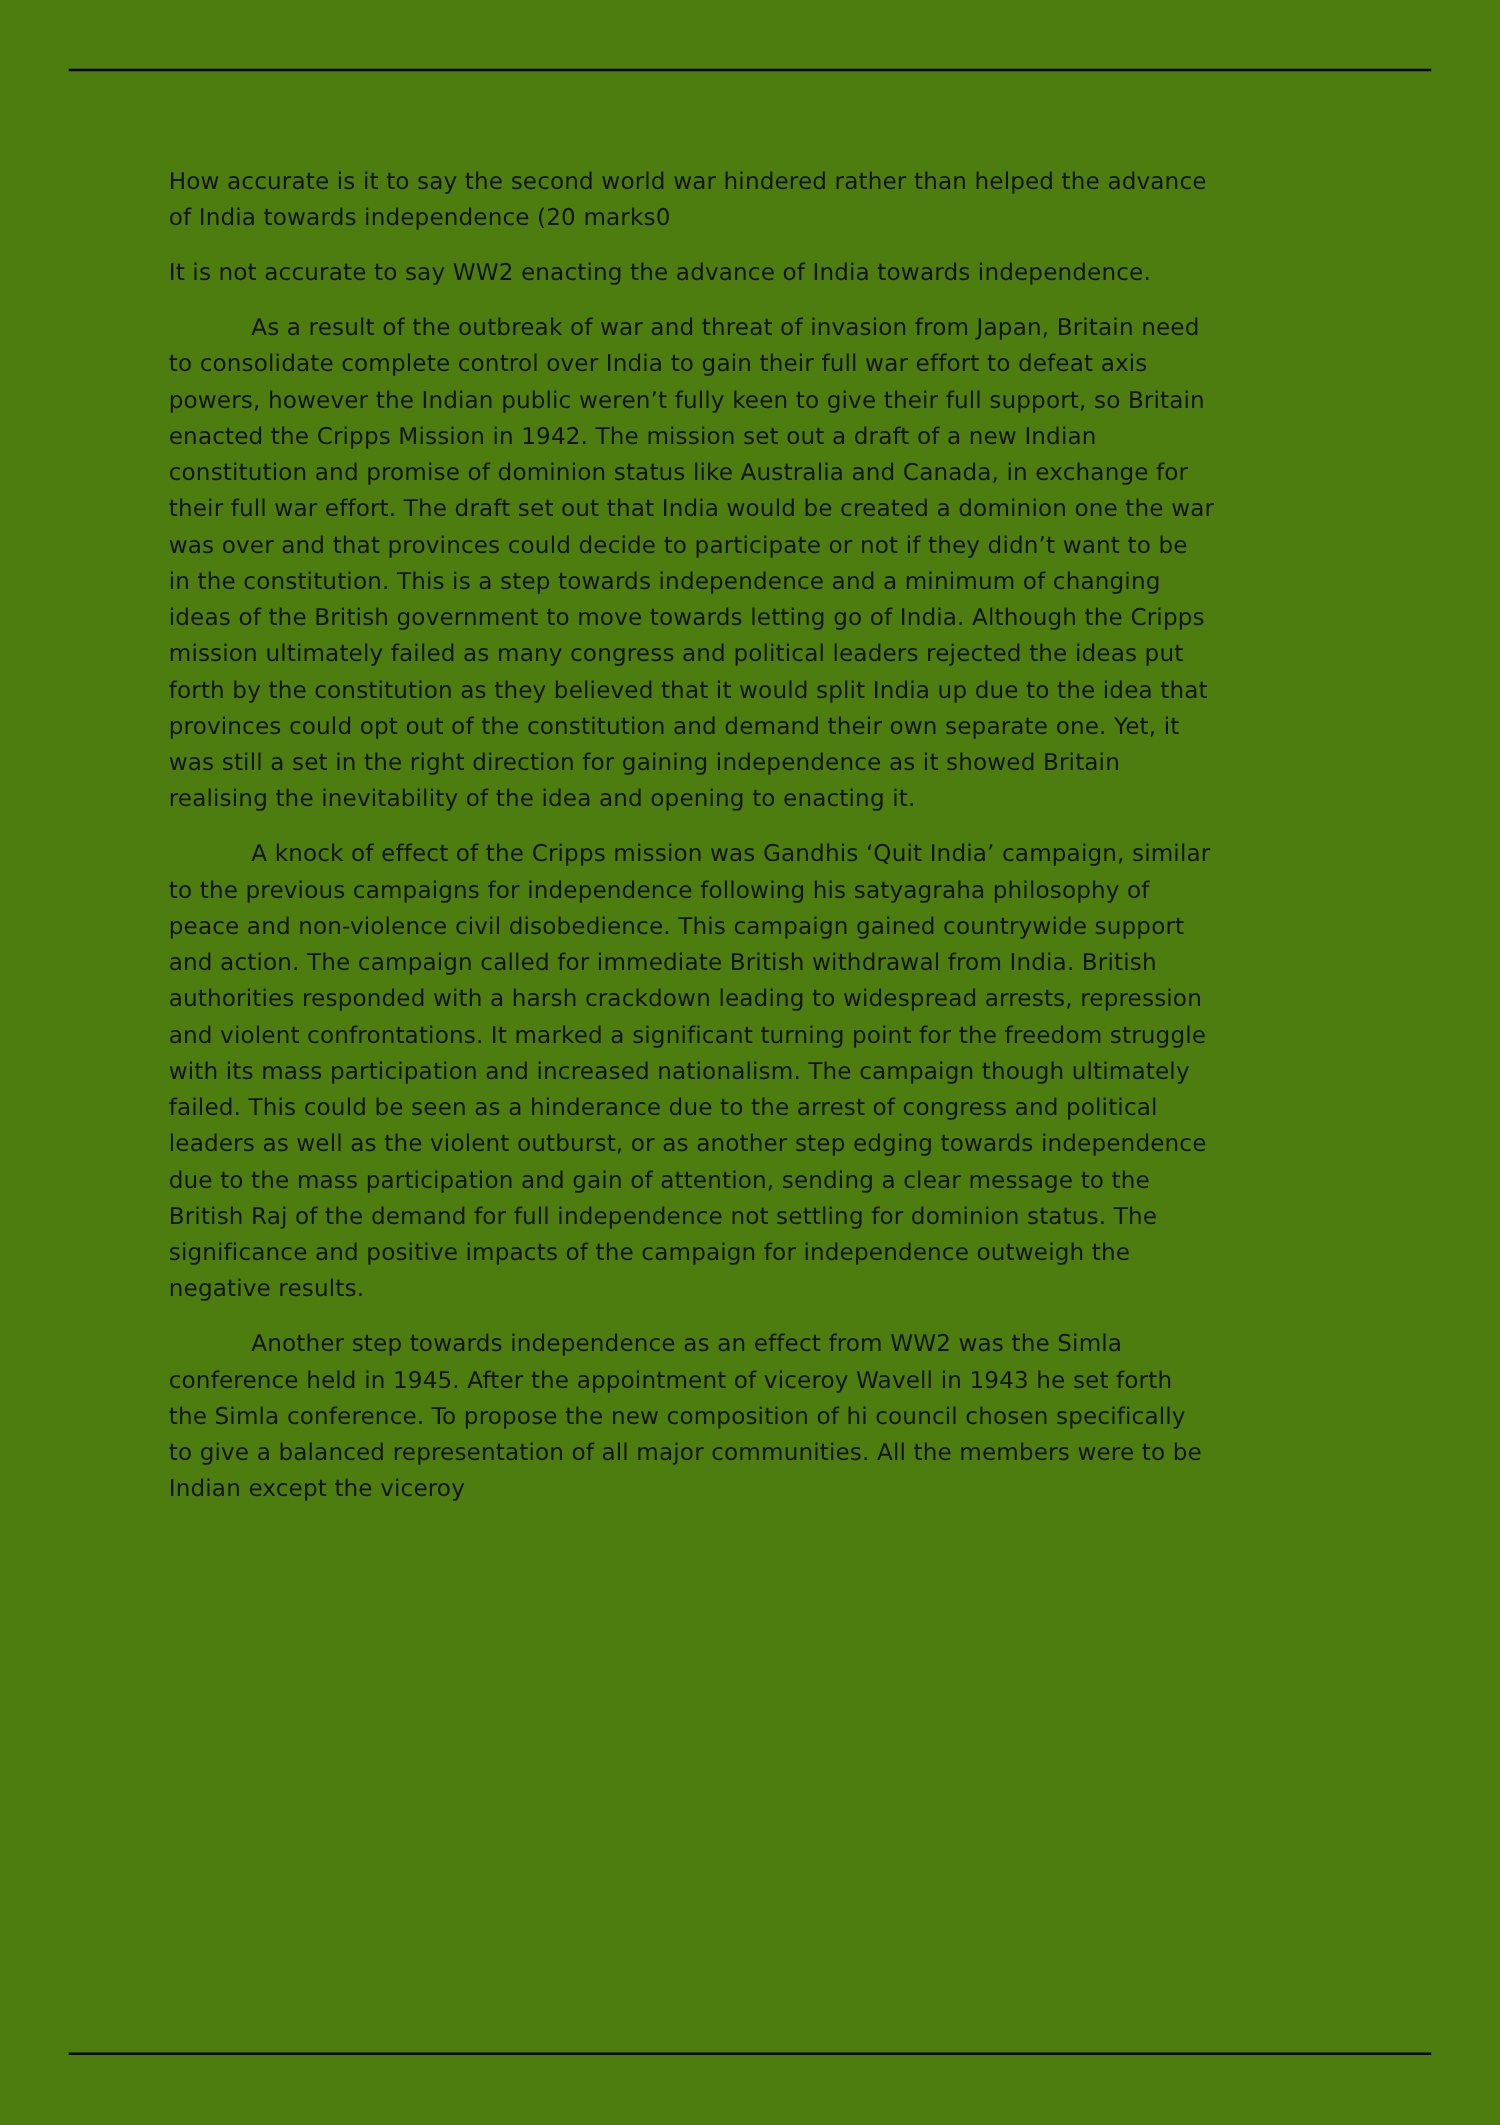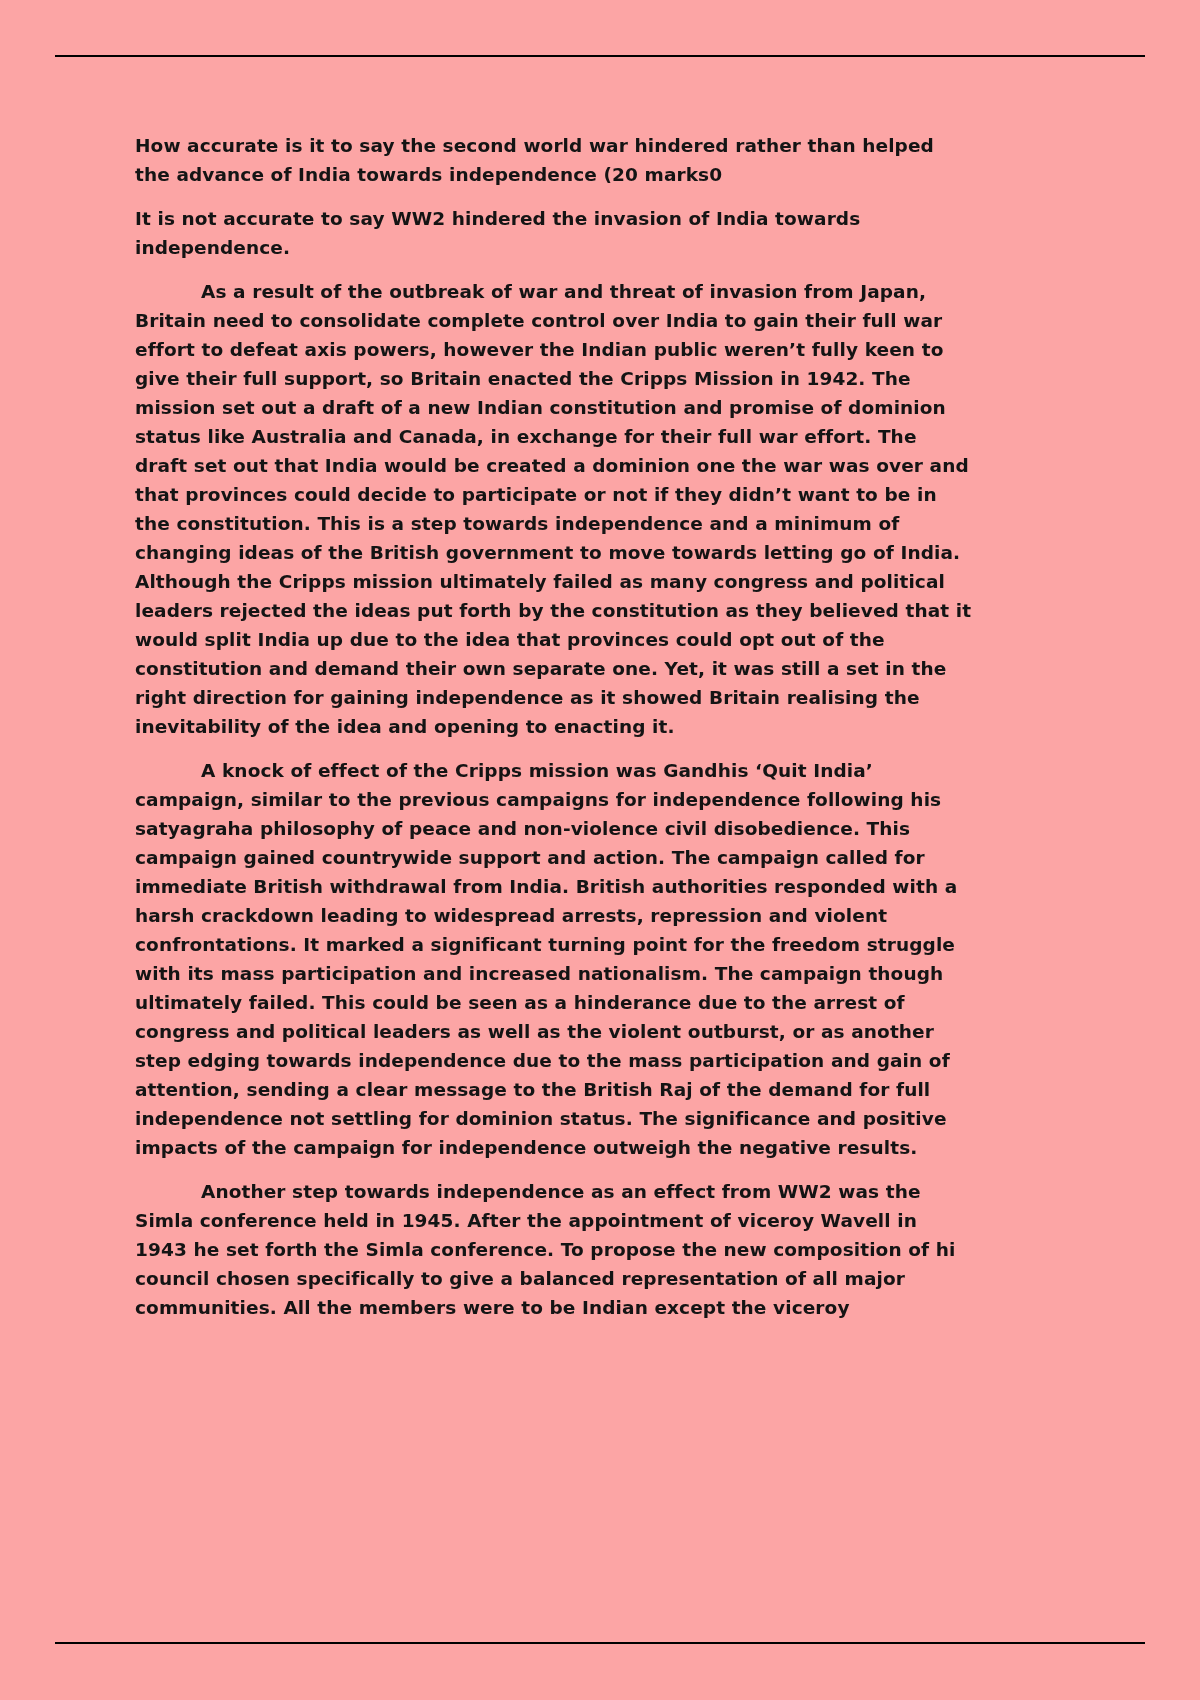--- a/index.html
+++ b/index.html
@@ -11,22 +11,21 @@
     height: 1700px;
     background: #ffffff;
     color: #141414;
     font-family: "DejaVu Sans", sans-serif;
     position: relative;
     overflow: hidden;
   }
   .page {
     position: absolute;
     inset: 0;
-    background: #fca5a5;
-    font-weight: bold;
+    background: #4d7c0f;
   }
   .rule {
     position: absolute;
     left: 55px;
     width: 1090px;
     height: 2px;
     background: #000000;
   }
   .rule-top { top: 55px; }
   .rule-bottom { top: 1642px; }
@@ -50,21 +49,21 @@
 </head>
 <body>
 
 <div class="page">
 
   <div class="rule rule-top"></div>
 
   <div class="content">
     <p>How accurate is it to say the second world war hindered rather than helped the advance of India towards independence (20 marks0</p>
 
-    <p>It is not accurate to say WW2 hindered the invasion of India towards independence.</p>
+    <p>It is not accurate to say WW2 enacting the advance of India towards independence.</p>
 
     <p class="indent">As a result of the outbreak of war and threat of invasion from Japan, Britain need to consolidate complete control over India to gain their full war effort to defeat axis powers, however the Indian public weren’t fully keen to give their full support, so Britain enacted the Cripps Mission in 1942. The mission set out a draft of a new Indian constitution and promise of dominion status like Australia and Canada, in exchange for their full war effort. The draft set out that India would be created a dominion one the war was over and that provinces could decide to participate or not if they didn’t want to be in the constitution. This is a step towards independence and a minimum of changing ideas of the British government to move towards letting go of India. Although the Cripps mission ultimately failed as many congress and political leaders rejected the ideas put forth by the constitution as they believed that it would split India up due to the idea that provinces could opt out of the constitution and demand their own separate one. Yet, it was still a set in the right direction for gaining independence as it showed Britain realising the inevitability of the idea and opening to enacting it.</p>
 
     <p class="indent">A knock of effect of the Cripps mission was Gandhis ‘Quit India’ campaign, similar to the previous campaigns for independence following his satyagraha philosophy of peace and non-violence civil disobedience. This campaign gained countrywide support and action. The campaign called for immediate British withdrawal from India. British authorities responded with a harsh crackdown leading to widespread arrests, repression and violent confrontations. It marked a significant turning point for the freedom struggle with its mass participation and increased nationalism. The campaign though ultimately failed. This could be seen as a hinderance due to the arrest of congress and political leaders as well as the violent outburst, or as another step edging towards independence due to the mass participation and gain of attention, sending a clear message to the British Raj of the demand for full independence not settling for dominion status. The significance and positive impacts of the campaign for independence outweigh the negative results.</p>
 
     <p class="indent">Another step towards independence as an effect from WW2 was the Simla conference held in 1945. After the appointment of viceroy Wavell in 1943 he set forth the Simla conference. To propose the new composition of hi council chosen specifically to give a balanced representation of all major communities. All the members were to be Indian except the viceroy</p>
   </div>
 
   <div class="rule rule-bottom"></div>
 

